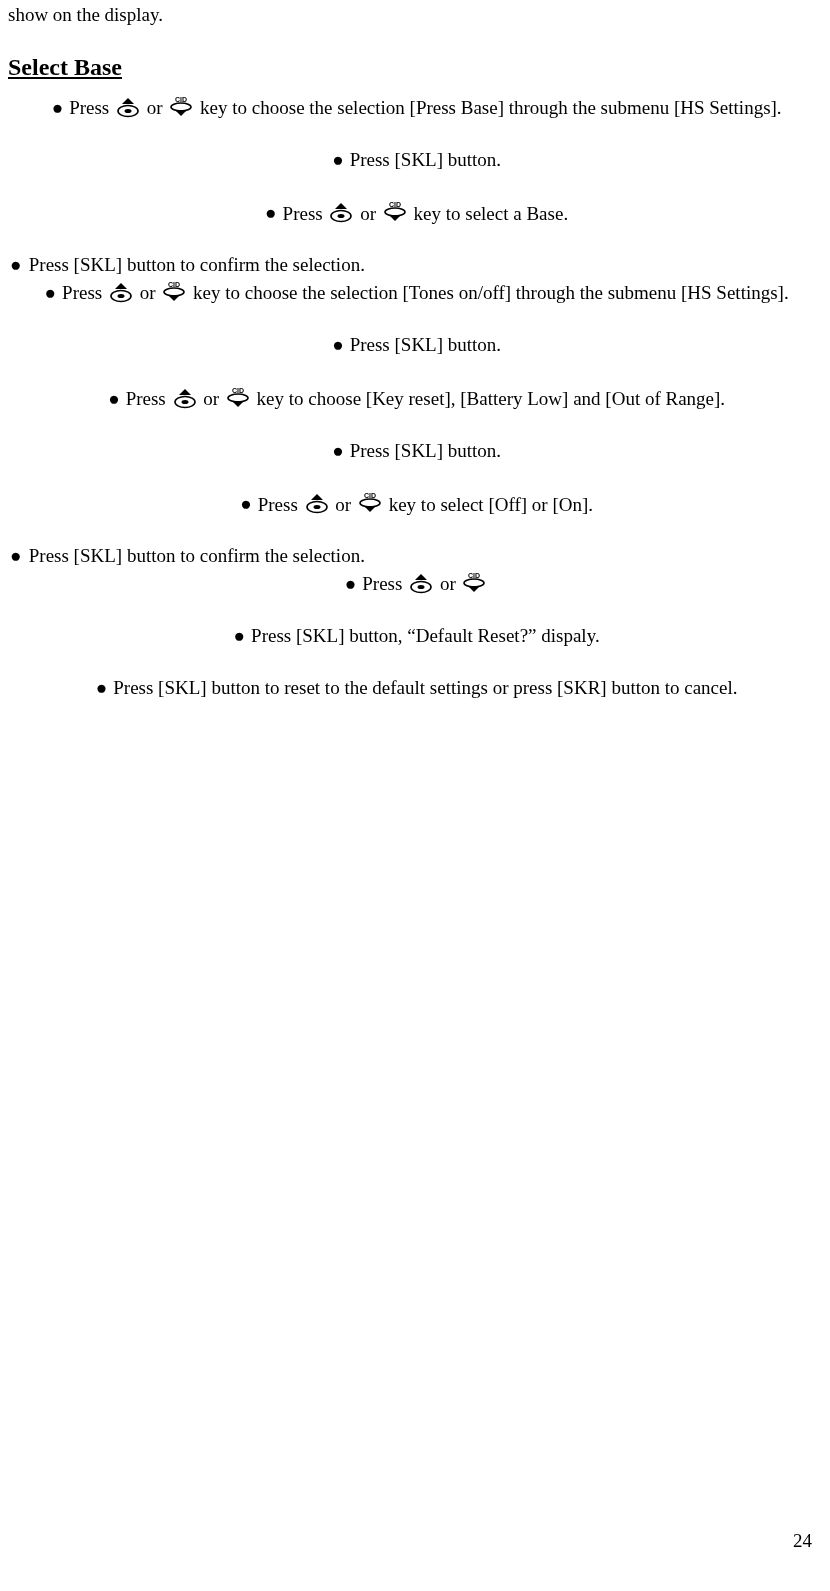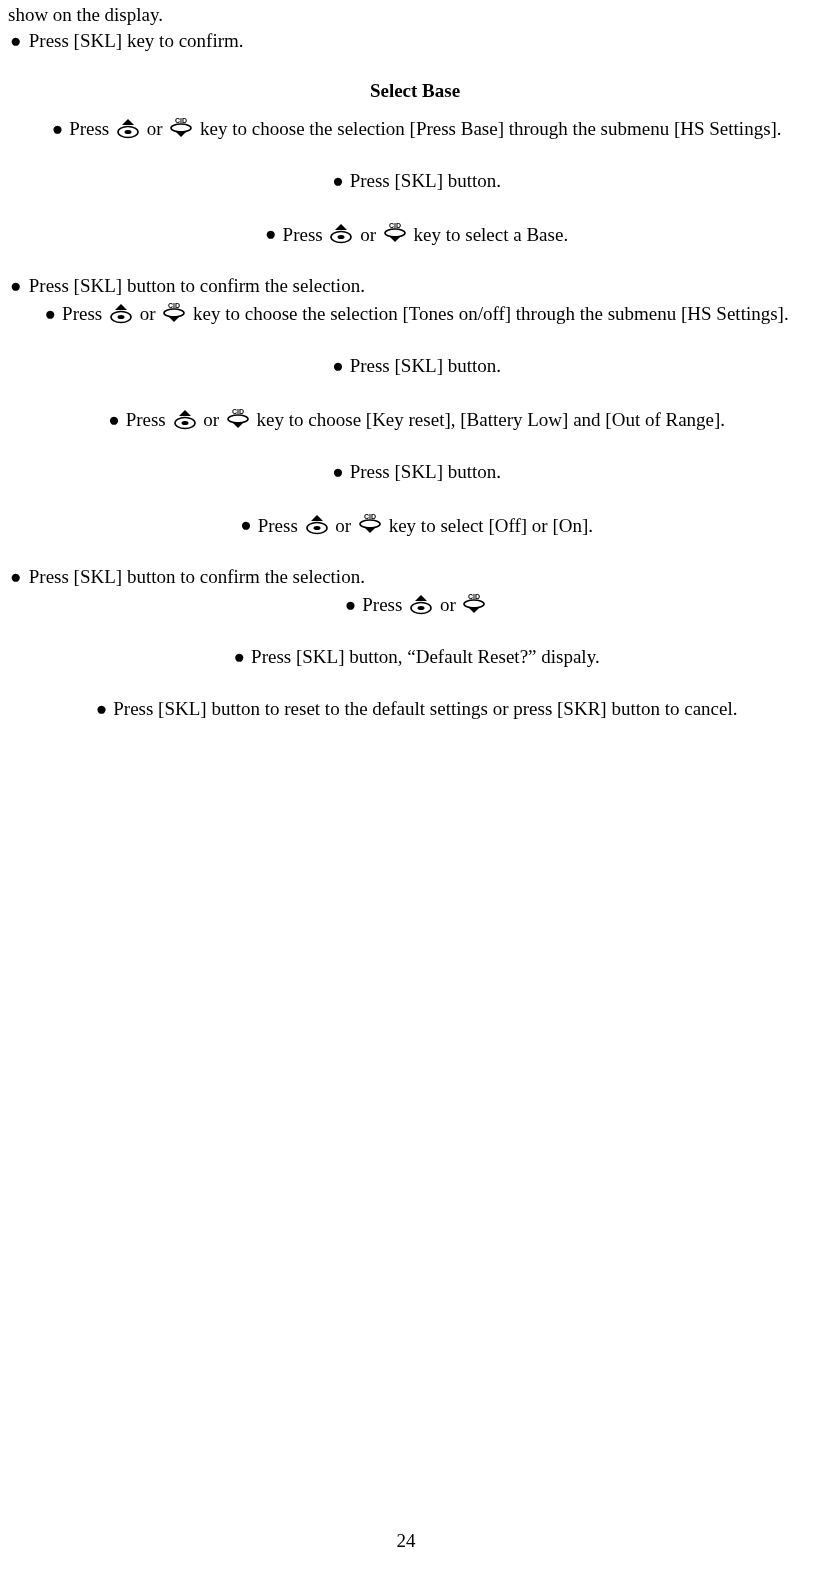--- a/index.html
+++ b/index.html
@@ -21,55 +21,54 @@
     }
     .bullet-line-tight {
       margin: 4px 0;
     }
     .bullet {
       display: inline-block;
       width: 14px;
       margin-left: 2px;
     }
     h2 {
-      font-size: 19px;
+      font-size: 24px;
       font-weight: bold;
+      text-decoration: underline;
       margin: 28px 0 14px 0;
-      text-align: center;
     }
     .up-icon, .down-icon {
       display: inline-block;
       vertical-align: middle;
       width: 28px;
       height: 22px;
       position: relative;
       top: -1px;
     }
     .up-icon svg, .down-icon svg {
       width: 28px;
       height: 22px;
     }
     .page-number {
-      text-align: center;
+      text-align: right;
       position: absolute;
       top: 1530px;
       left: 0;
       width: 812px;
       font-size: 19px;
     }
     .inline-mix span {
       vertical-align: middle;
     }
   </style>
 </head>
 <body>
 
 <div id="root">
     <div class="line">show on the display.</div>
-    <div class="bullet-line-tight"><span class="bullet">●</span> Press [SKL] key to confirm.</div>
     <h2>Select Base</h2>
     <div class="bullet-line inline-mix"><span class="bullet">●</span> <span>Press </span><span class="up-icon"><svg viewBox="0 0 28 22">
           <polygon points="14,2 20,8 8,8" fill="#000"></polygon>
           <ellipse cx="14" cy="15" rx="10" ry="5.5" fill="none" stroke="#000" stroke-width="1.6"></ellipse>
           <ellipse cx="14" cy="15" rx="3.5" ry="2" fill="#000"></ellipse>
         </svg></span><span> or </span><span class="down-icon"><svg viewBox="0 0 28 22">
           <text x="14" y="6" text-anchor="middle" font-size="7" font-family="Arial" font-weight="bold" fill="#000">CID</text>
           <ellipse cx="14" cy="11" rx="10" ry="4" fill="none" stroke="#000" stroke-width="1.6"></ellipse>
           <polygon points="14,20 20,14 8,14" fill="#000"></polygon>
         </svg></span><span> key to choose the selection [Press Base] through the submenu [HS Settings].</span></div>

